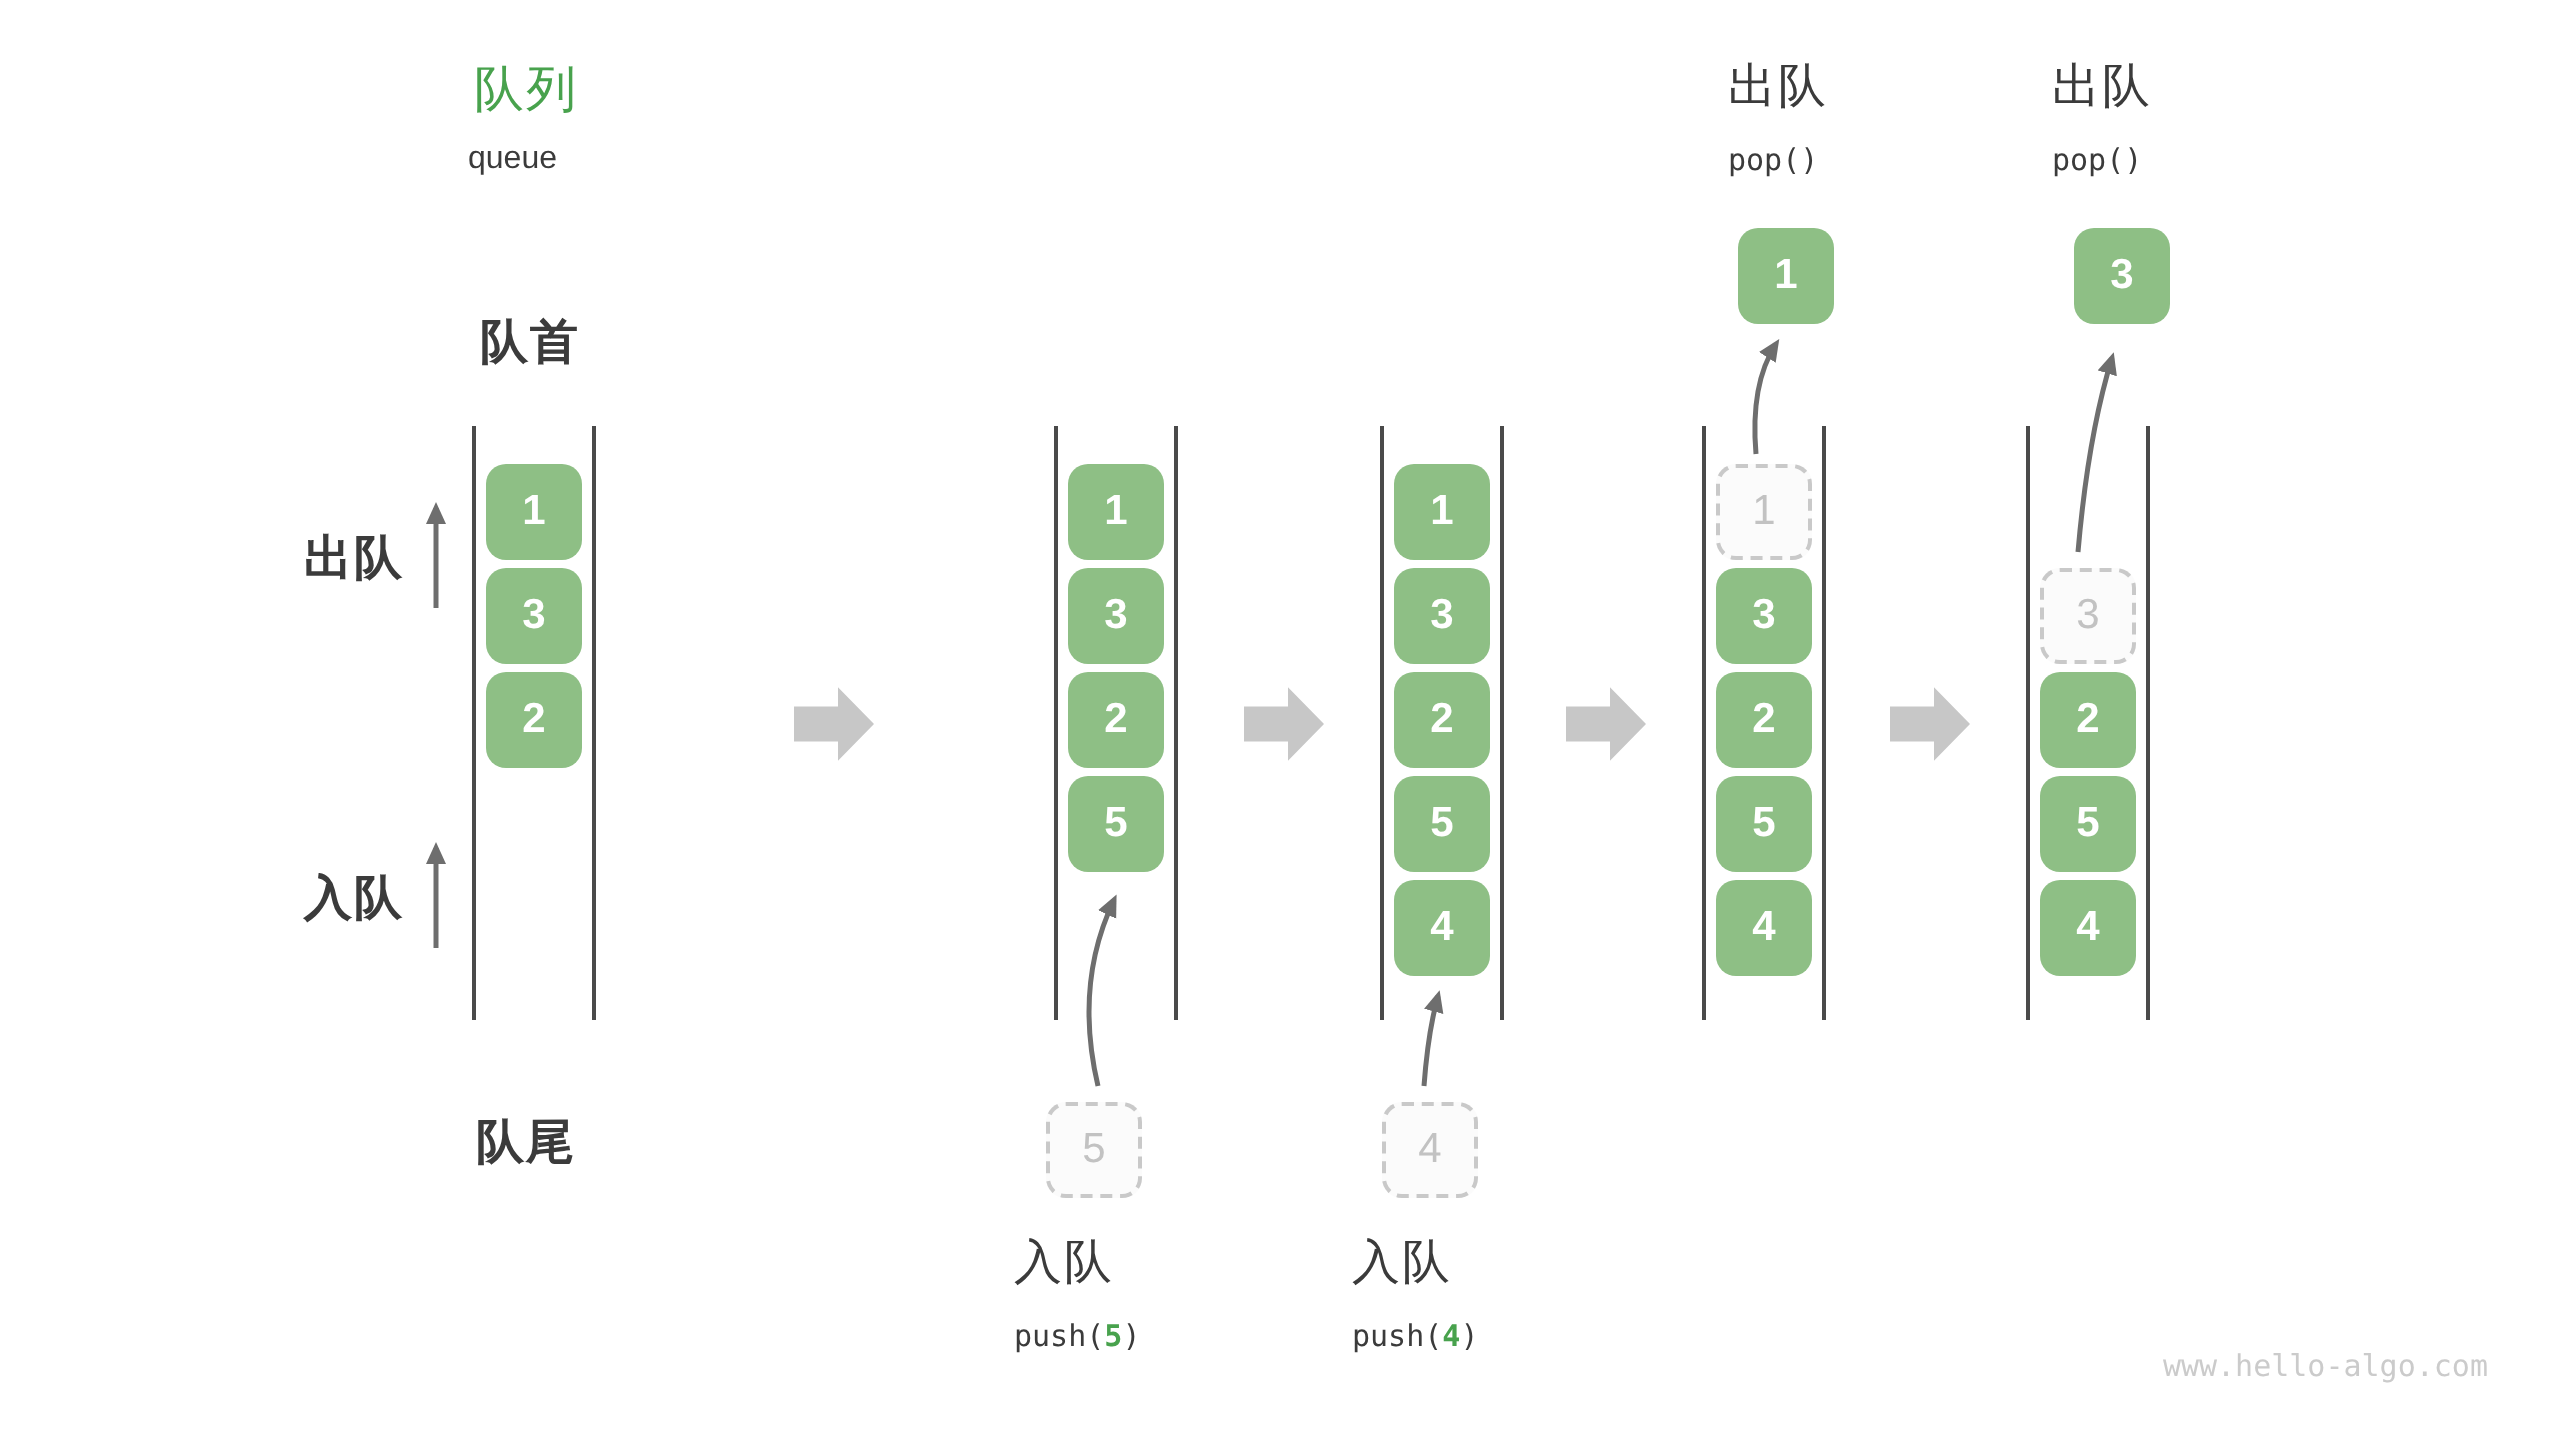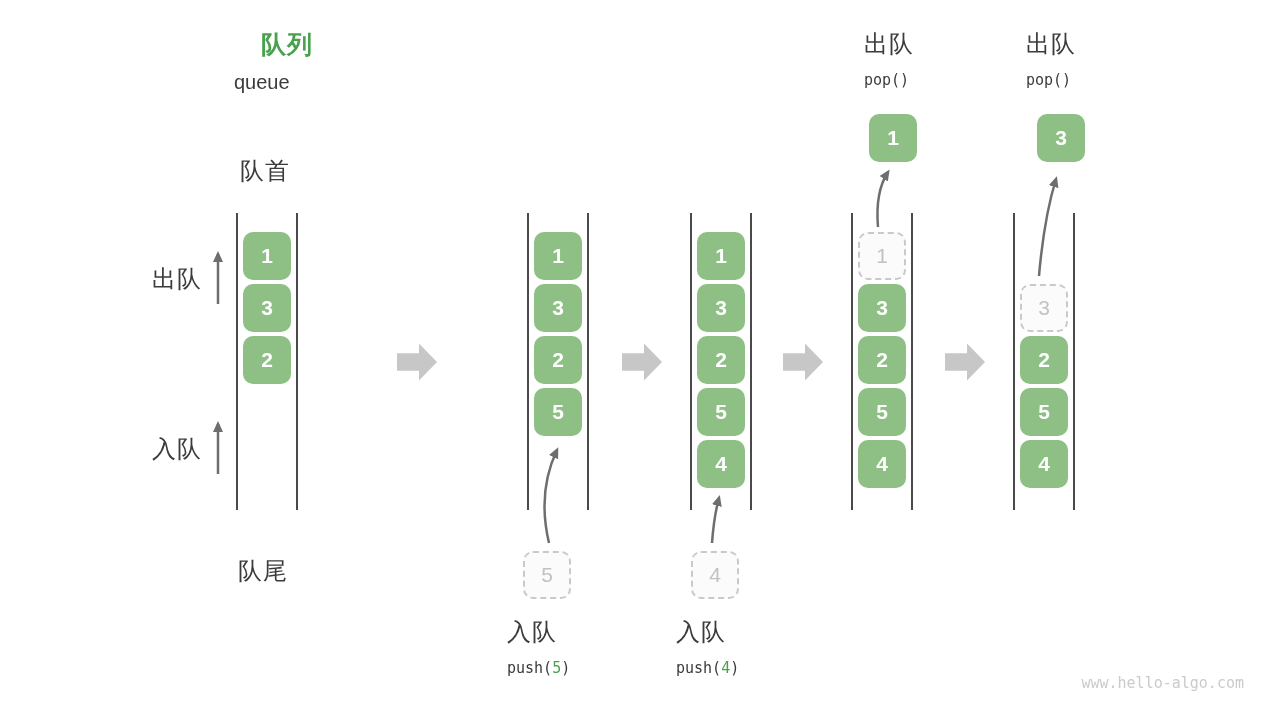--- a/index.html
+++ b/index.html
@@ -1,24 +1,24 @@
 <!DOCTYPE html>
 <html style="--accent-green: #48A24D; --box-green: #8EBF85; --dark-text: #3B3B3B; --lane-line: #4A4A4A; --block-arrow: #C7C7C7; --thin-arrow: #6E6E6E; --ghost-border: #C9C9C9; --ghost-text: #C2C2C2; --ghost-bg: #FBFBFB; --watermark: #CBCBCB;"><head>
 <meta charset="utf-8">
 <style>
   * { margin:0; padding:0; box-sizing:border-box; }
   html,body { width:1280px; height:720px; background:#ffffff; font-family:"Liberation Sans",sans-serif; }
   .canvas { position:absolute; left:0; top:0; width:1280px; height:720px; background:#fff; overflow:hidden; }
   .abs { position:absolute; }
 
-  .title-zh { font-size:25px; font-weight:bold; color:var(--accent-green,#48A24D); letter-spacing:1px;margin-left:24px; }
-  .title-en { font-size:20px; color:var(--dark-text,#3B3B3B); }
+  .title-zh { font-size:25px; font-weight:normal; color:var(--accent-green,#48A24D); letter-spacing:1px; }
+  .title-en { font-size:16px; color:var(--dark-text,#3B3B3B); }
 
   .zh { font-size:24px; color:var(--dark-text,#3B3B3B); letter-spacing:1px; }
-  .bold { font-weight:normal; }
+  .bold { font-weight:bold; }
 
   .lane { position:absolute; top:213px; width:62px; height:297px;
           border-left:2px solid var(--lane-line,#4A4A4A);
           border-right:2px solid var(--lane-line,#4A4A4A); }
 
   .cell { position:absolute; width:48px; height:48px; border-radius:10px;
           background:var(--box-green,#8EBF85); color:#ffffff;
           font-size:21px; font-weight:bold;
           display:flex; align-items:center; justify-content:center; }
 

